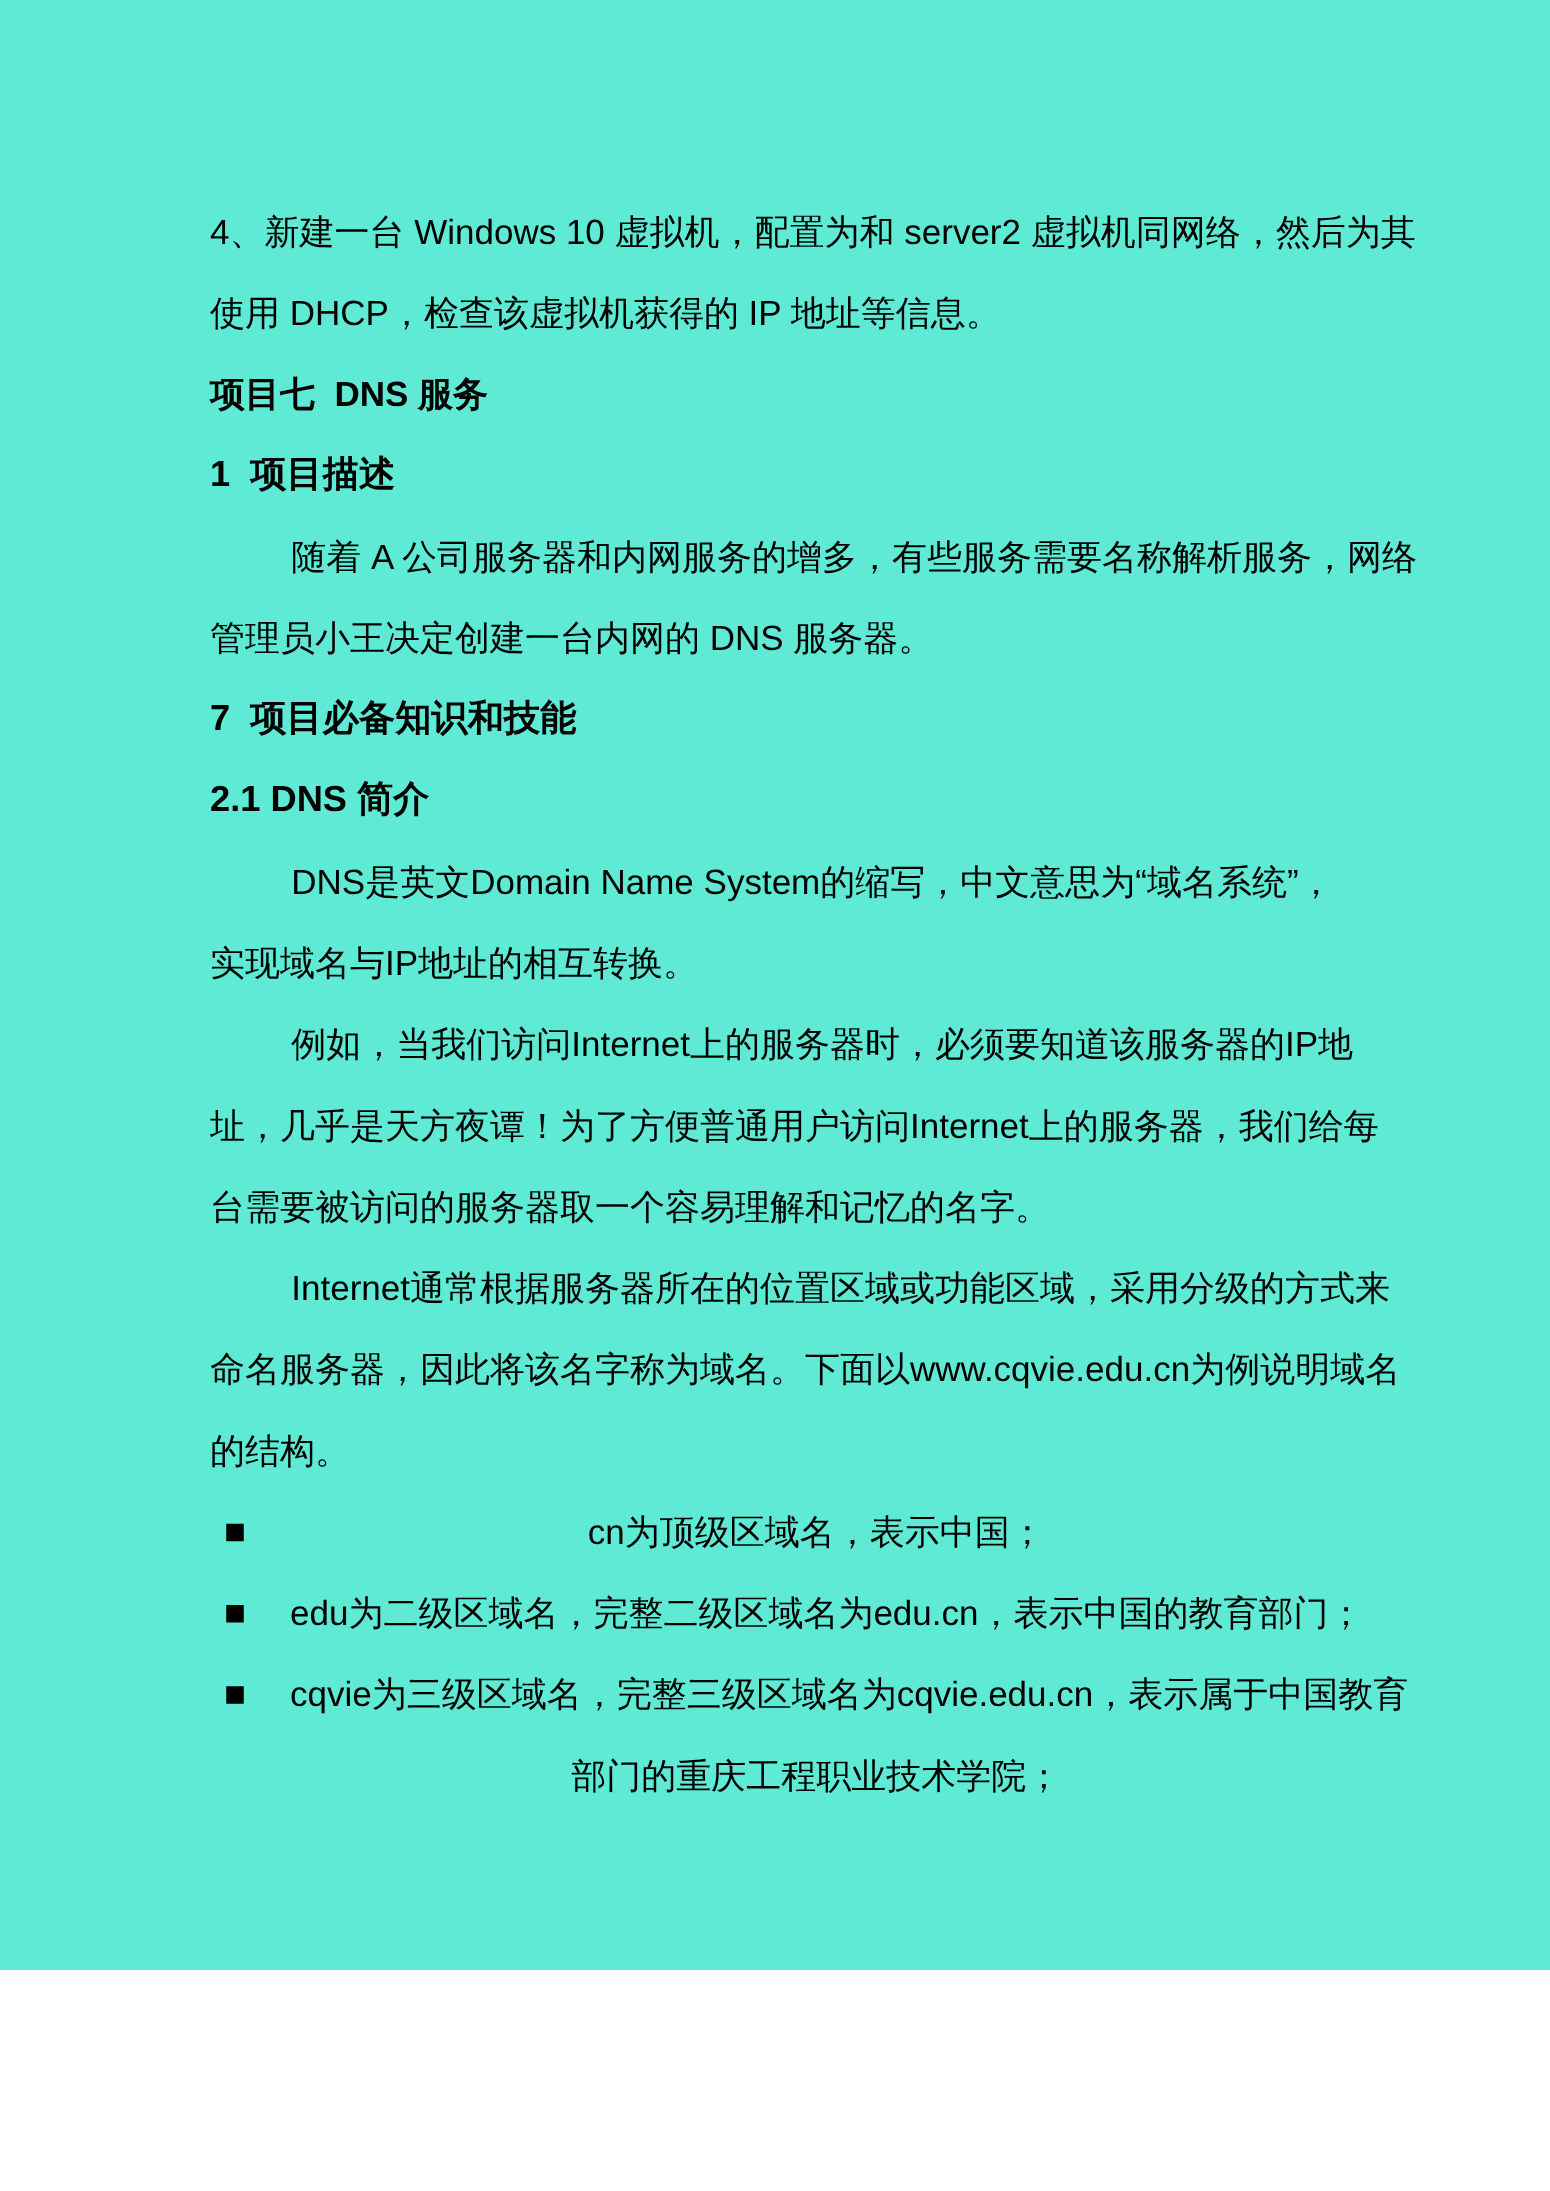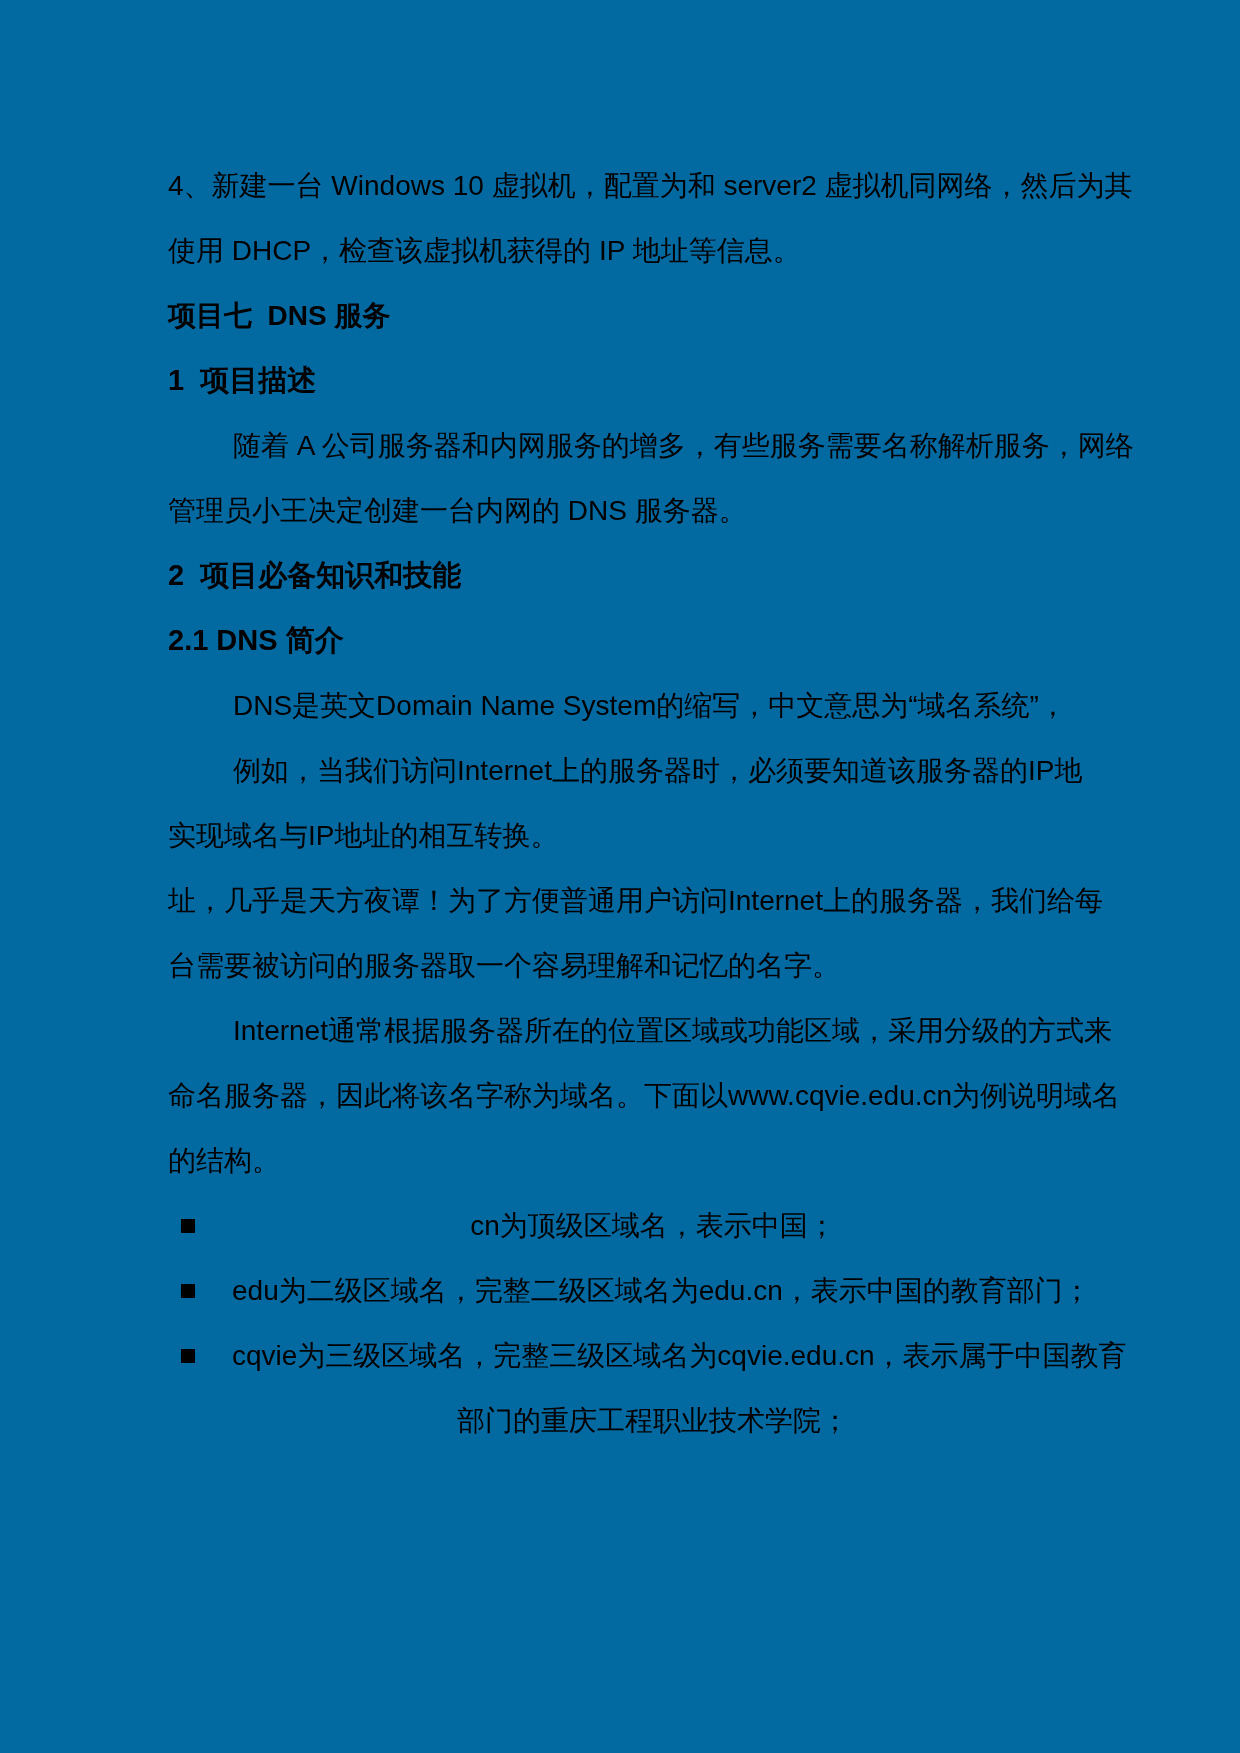--- a/index.html
+++ b/index.html
@@ -3,22 +3,22 @@
 <meta charset="utf-8">
 <style>
   html, body {
     margin: 0;
     padding: 0;
     background: #ffffff;
   }
   .page {
     position: relative;
     width: 1240px;
-    height: 1753px;
-    background: #0369a1;
+    height: 1576px;
+    background: #5eead4;
     overflow: hidden;
     font-family: "Liberation Sans", sans-serif;
     color: #000000;
   }
   .content {
     position: absolute;
     left: 168px;
     top: 153px;
     width: 906px;
   }
@@ -60,25 +60,25 @@
 <body>
 
 <div class="page">
   <div class="content" id="doc-content">
       <div class="line body"><span>4、新建一台 Windows 10 虚拟机，配置为和 server2 虚拟机同网络，然后为其</span></div>
       <div class="line body"><span>使用 DHCP，检查该虚拟机获得的 IP 地址等信息。</span></div>
       <div class="line h1"><span>项目七  DNS 服务</span></div>
       <div class="line h2"><span>1  项目描述</span></div>
       <div class="line body indent"><span>随着 A 公司服务器和内网服务的增多，有些服务需要名称解析服务，网络</span></div>
       <div class="line body"><span>管理员小王决定创建一台内网的 DNS 服务器。</span></div>
-      <div class="line h2"><span>2  项目必备知识和技能</span></div>
+      <div class="line h2"><span>7  项目必备知识和技能</span></div>
       <div class="line h3"><span>2.1 DNS 简介</span></div>
       <div class="line body indent"><span>DNS是英文Domain Name System的缩写，中文意思为“域名系统”，</span></div>
+      <div class="line body"><span>实现域名与IP地址的相互转换。</span></div>
       <div class="line body indent"><span>例如，当我们访问Internet上的服务器时，必须要知道该服务器的IP地</span></div>
-      <div class="line body"><span>实现域名与IP地址的相互转换。</span></div>
       <div class="line body"><span>址，几乎是天方夜谭！为了方便普通用户访问Internet上的服务器，我们给每</span></div>
       <div class="line body"><span>台需要被访问的服务器取一个容易理解和记忆的名字。</span></div>
       <div class="line body indent"><span>Internet通常根据服务器所在的位置区域或功能区域，采用分级的方式来</span></div>
       <div class="line body"><span>命名服务器，因此将该名字称为域名。下面以www.cqvie.edu.cn为例说明域名</span></div>
       <div class="line body"><span>的结构。</span></div>
       <div class="line bullet"><span class="marker"></span><span>cn为顶级区域名，表示中国；</span></div>
       <div class="line bullet"><span class="marker"></span><span>edu为二级区域名，完整二级区域名为edu.cn，表示中国的教育部门；</span></div>
       <div class="line bullet"><span class="marker"></span><span>cqvie为三级区域名，完整三级区域名为cqvie.edu.cn，表示属于中国教育</span></div>
       <div class="line bullet-cont"><span>部门的重庆工程职业技术学院；</span></div>
     </div>

